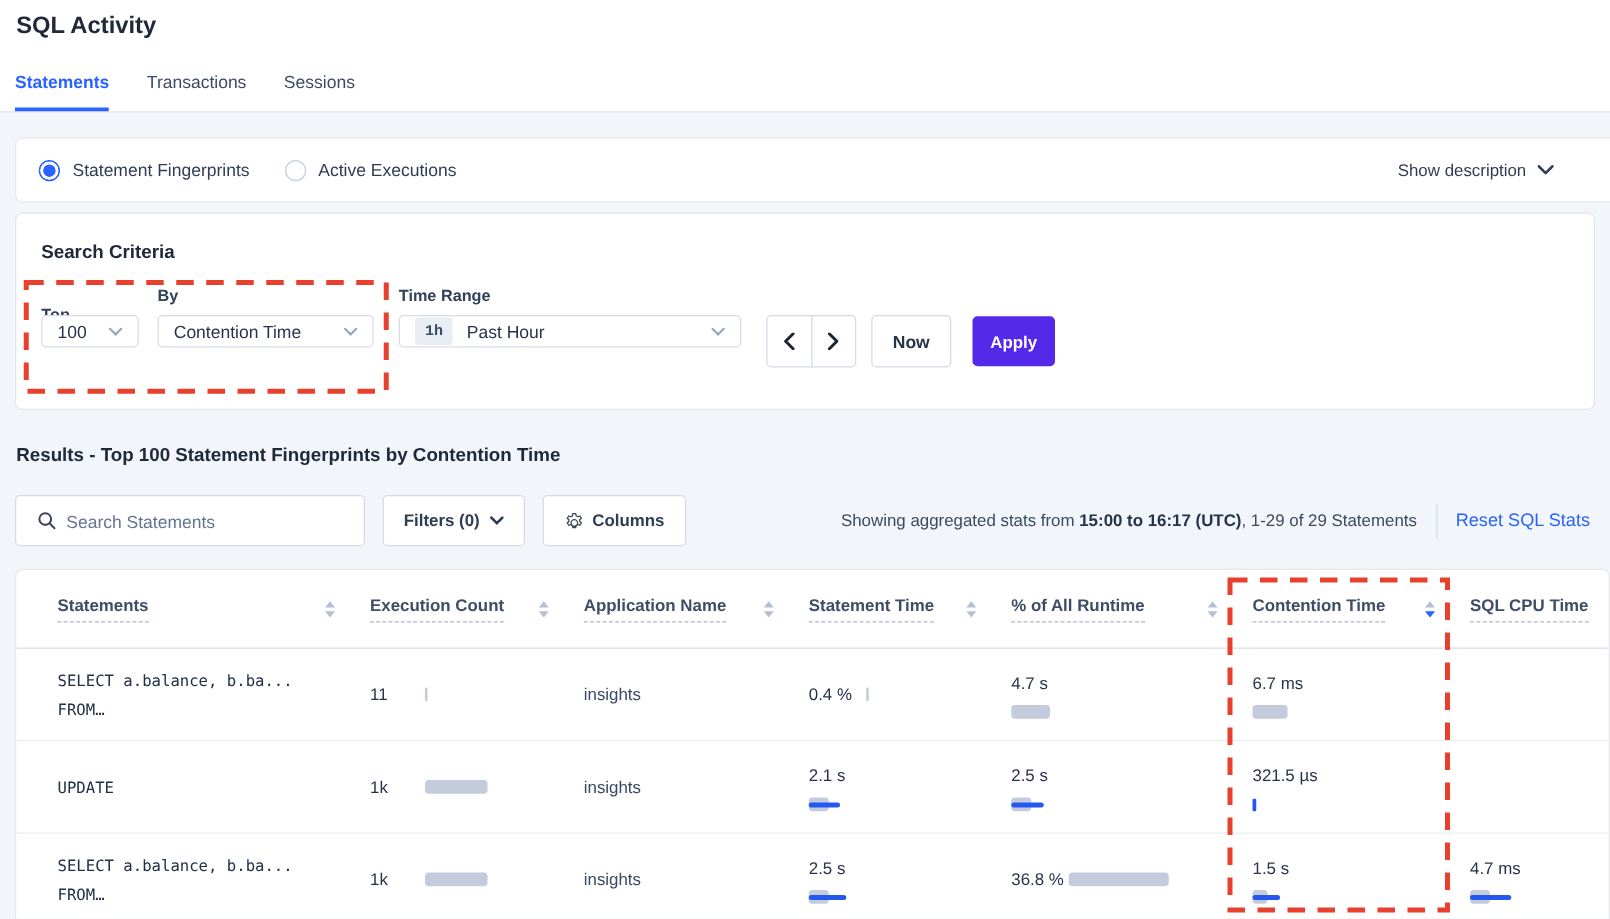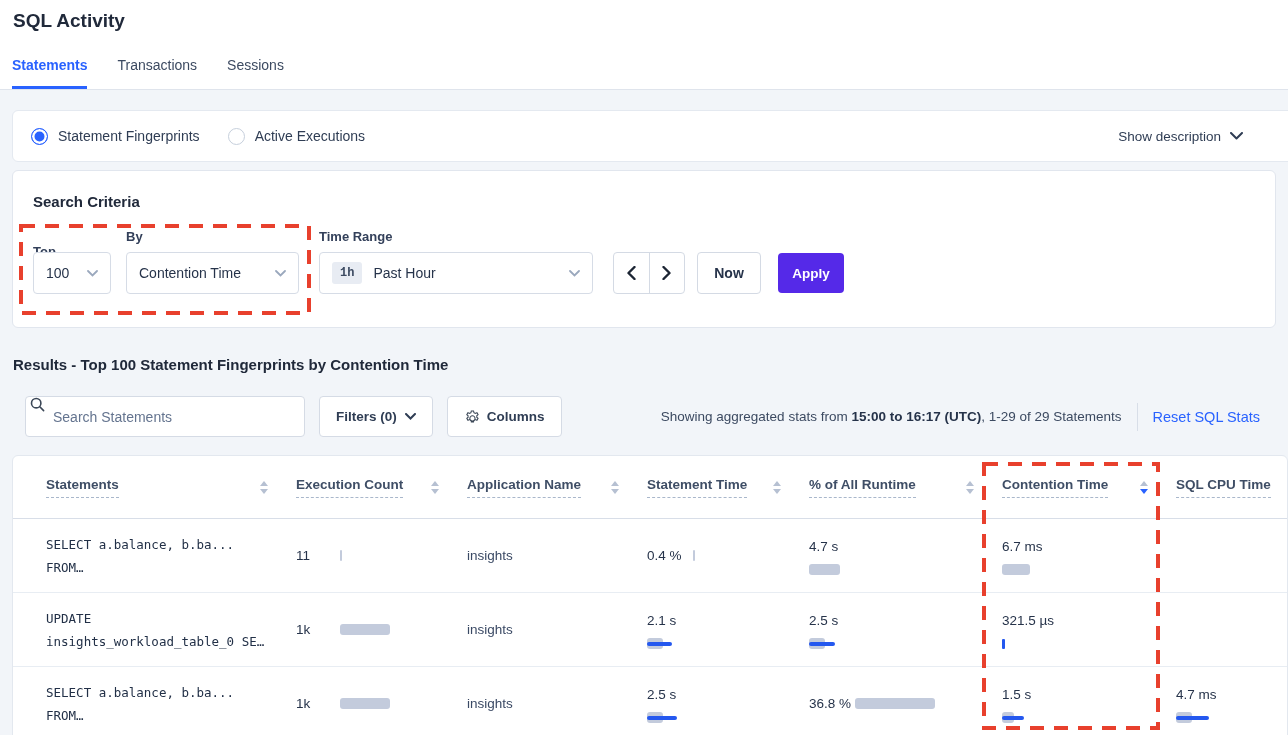--- a/index.html
+++ b/index.html
@@ -23,40 +23,40 @@
   .radio-opt{display:flex;align-items:center;gap:10px;font-size:14px;color:#2f3d54;}
   .radio-opt + .radio-opt{margin-left:28px;}
   .radio-dot{width:17px;height:17px;border-radius:50%;border:1.5px solid #c6cfdc;background:#fff;}
   .radio-dot.checked{border:1.5px solid var(--accent);background:var(--accent);box-shadow:inset 0 0 0 2.5px #fff;}
   .show-desc{margin-left:auto;margin-right:34px;display:flex;align-items:center;gap:9px;font-size:13.5px;color:#2f3d54;cursor:pointer;}
 
   
   .criteria-card{position:absolute;left:12px;top:170px;width:1264px;height:158px;background:#fff;border:1px solid #e1e6ee;border-radius:6px;}
   .criteria-title{position:absolute;left:20px;top:22px;font-size:15px;font-weight:700;color:var(--txt-dark);}
   .field-label{position:absolute;font-size:13px;font-weight:700;color:#33405a;}
-  .select{position:absolute;height:42px;background:#fff;border:1px solid #d6dce6;border-radius:4px;display:flex;align-items:center;padding:12px 12px;font-size:14px;color:#26334a;cursor:pointer;}
+  .select{position:absolute;height:26px;background:#fff;border:1px solid #d6dce6;border-radius:4px;display:flex;align-items:center;padding:12px 12px;font-size:14px;color:#26334a;cursor:pointer;}
   .select .chev{margin-left:auto;}
   .badge-1h{background:#e8ecf3;border-radius:3px;font-size:12px;font-weight:700;color:#3c4a61;padding:4px 8px;margin-right:11px;font-family:Liberation Mono, monospace;}
   .arrow-group{position:absolute;left:600px;top:81px;width:72px;height:42px;border:1px solid #d4dae4;border-radius:4px;background:#fff;display:flex;}
   .arrow-btn{width:36px;display:flex;align-items:center;justify-content:center;cursor:pointer;}
   .arrow-btn + .arrow-btn{border-left:1px solid #d4dae4;}
   .btn{position:absolute;height:42px;border:1px solid #d4dae4;border-radius:4px;background:#fff;display:flex;align-items:center;justify-content:center;font-size:14px;font-weight:700;color:#26334a;cursor:pointer;}
   .btn-apply{position:absolute;height:40px;border:none;border-radius:4px;background:var(--purple);color:#fff;display:flex;align-items:center;justify-content:center;font-size:13.5px;font-weight:700;cursor:pointer;}
 
   
   .results-heading{position:absolute;left:13px;top:356px;font-size:15px;font-weight:700;color:var(--txt-dark);}
   .toolbar{position:absolute;left:12px;top:396px;width:1268px;height:41px;display:flex;align-items:center;}
-  .search-box{width:280px;height:41px;border:1px solid #d5dbe5;border-radius:4px;background:#fff;display:flex;padding:0 4px;margin-left:13px;}
+  .search-box{width:280px;height:41px;border:1px solid #d5dbe5;border-radius:4px;background:#fff;display:flex;align-items:center;padding:0 17px;}
   .search-box input{border:none;outline:none;flex:1;font-size:14px;font-family:"Liberation Sans",sans-serif;color:#26334a;margin-left:8px;background:transparent;}
   .search-box input::placeholder{color:#64748f;}
   .tb-btn{height:41px;border:1px solid #d5dbe5;border-radius:4px;background:#fff;display:flex;align-items:center;gap:8px;padding:0 16px;font-size:13.5px;font-weight:700;color:#2f3d54;cursor:pointer;margin-left:14px;}
   .stats{margin-left:auto;font-size:13.5px;color:#3c4a61;white-space:nowrap;}
   .stats b{color:#26334a;}
   .v-div{width:1px;height:28px;background:#d8dee8;margin:0 15px;}
-  .reset-link{font-size:14.5px;color:var(--accent);cursor:pointer;white-space:nowrap;margin-right:20px;}
+  .reset-link{font-size:14.5px;color:var(--accent);cursor:pointer;white-space:nowrap;margin-right:8px;}
 
   
   .table-card{position:absolute;left:12px;top:455px;width:1276px;height:281px;background:#fff;border:1px solid #e3e8ef;border-radius:6px 6px 0 0;overflow:hidden;}
   .tgrid{display:grid;grid-template-columns:250px 171px 180px 162px 193px 174px 200px;padding-left:33px;align-items:center;}
   .thead{height:63px;border-bottom:1px solid var(--border);}
   .th{display:flex;align-items:center;font-size:13.5px;font-weight:700;color:#3f4e66;cursor:pointer;}
   .th .lbl{border-bottom:1px dashed #a9b7cb;padding-bottom:5px;}
   .sorticon{margin-left:auto;margin-right:28px;display:flex;flex-direction:column;align-items:center;}
   .tri{width:0;height:0;border-left:4px solid transparent;border-right:4px solid transparent;}
   .tri.up{border-bottom:5px solid #b6c0d2;}
@@ -258,21 +258,20 @@
         <div class="val">6.7 ms</div>
         <span class="minibar" style="display:block">
           <span class="bar-grey" style="width: 28px;"></span>
         </span>
       </div>
   </div>
 
   <div class="tgrid trow">
     <div class="c-stmt">
         <div>UPDATE</div>
-        <div>insights_workload_table_0 SE…</div>
       </div>
     <div class="cellflex">
         <span class="num">1k</span>
         <span class="minibar">
           <span class="bar-grey" style="width: 50px;"></span>
         </span>
       </div>
     <div class="c-app">insights</div>
     <div>
         <div class="val">2.1 s</div>

